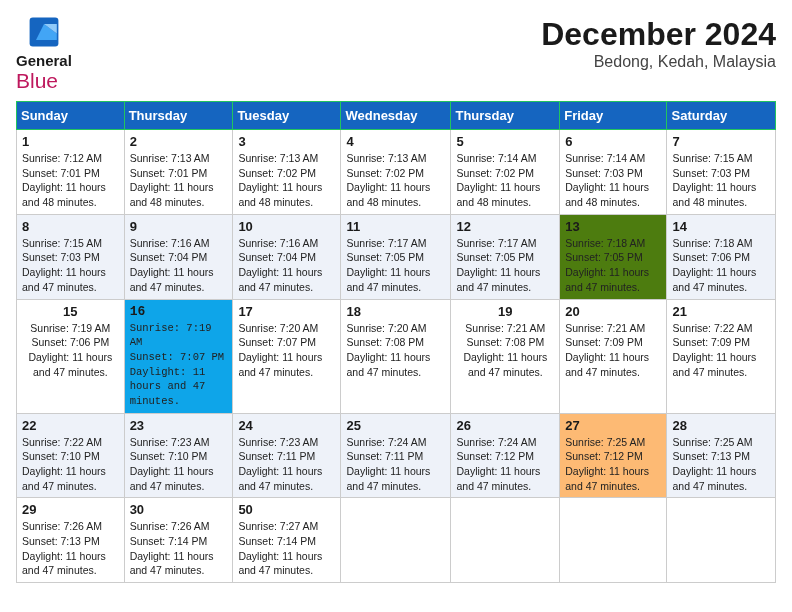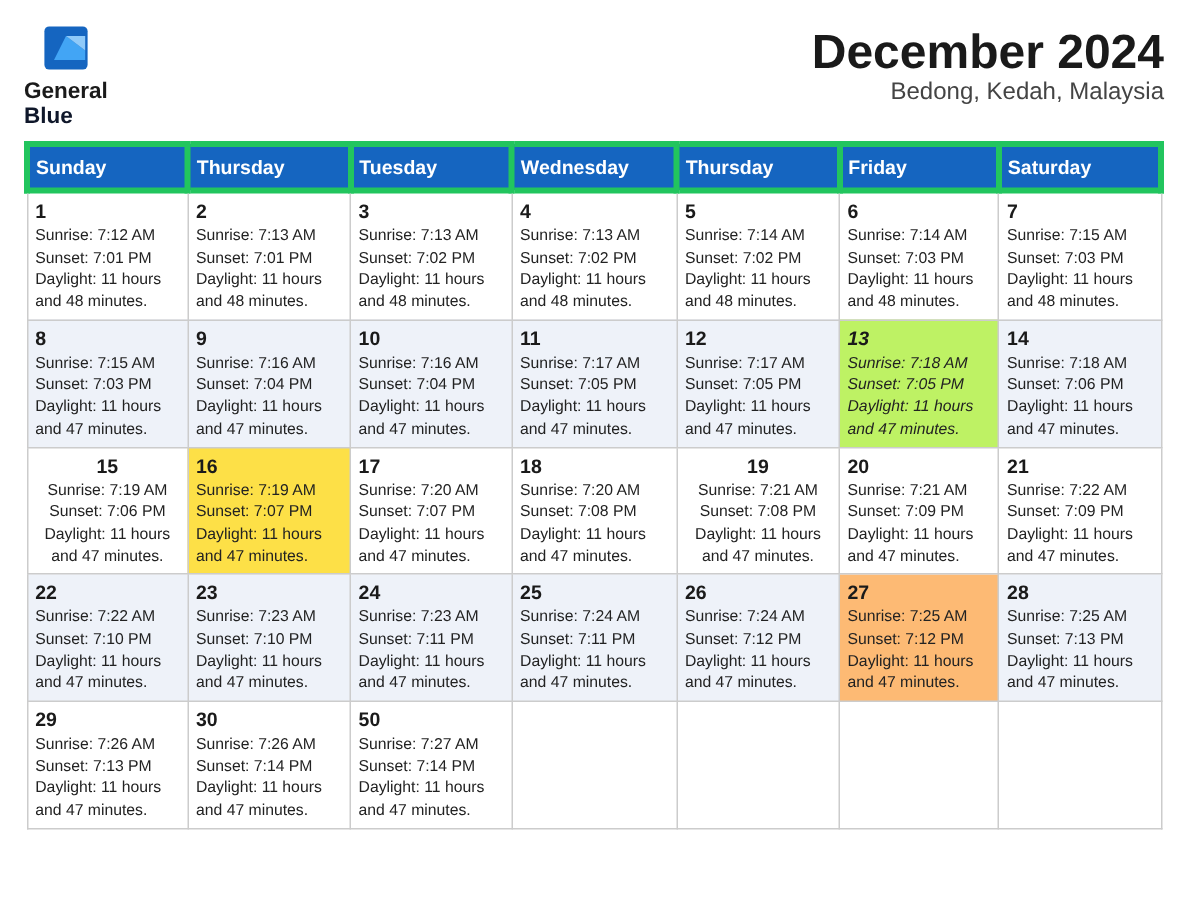--- a/index.html
+++ b/index.html
@@ -43,21 +43,21 @@
       border-collapse: collapse;
       font-size: 11px;
     }
     .calendar th {
       background: #1565c0;
       color: #fff;
       padding: 6px 4px;
       text-align: left;
       font-size: 13px;
       font-weight: bold;
-      border: 4px solid #22c55e;
+      border: 1px solid #22c55e;
     }
     .calendar td {
       border: 1px solid #ccc;
       vertical-align: top;
       padding: 4px 5px;
       width: 113px;
       min-height: 80px;
     }
     .day-num {
       font-size: 13px;
@@ -84,21 +84,21 @@
 
 <div class="header">
   <div class="logo">
     <svg class="logo-icon" viewBox="0 0 40 40">
       <rect x="2" y="2" width="36" height="36" rx="4" fill="#1565c0"></rect>
       <polygon points="10,30 20,10 36,22 36,30" fill="#42a5f5"></polygon>
       <polygon points="20,10 36,22 36,10" fill="#90caf9"></polygon>
     </svg>
     <div>
       <div style="font-size:15px;font-weight:bold;color:#1a1a1a;">General</div>
-      <div style="font-size:15px;font-weight:bold;color:#0f172a;">Blue</div>
+      <div style="font-size:21px;font-weight:normal;color:#be185d;">Blue</div>
     </div>
   </div>
   <div class="title-block">
     <div class="month-title">December 2024</div>
     <div class="location">Bedong, Kedah, Malaysia</div>
   </div>
 </div>
 
 <table class="calendar">
   <thead>
@@ -205,21 +205,21 @@
         </div>
       </td>
         <td style="background: rgb(238, 242, 249);">
         <span class="day-num">12</span>
         <div class="day-info">
           <span>Sunrise: 7:17 AM</span><br>
           <span>Sunset: 7:05 PM</span><br>
           <span>Daylight: 11 hours and 47 minutes.</span>
         </div>
       </td>
-        <td style="background: #bef264; font-style: italic;">
+        <td style="background: #4d7c0f;">
         <span class="day-num">13</span>
         <div class="day-info">
           <span>Sunrise: 7:18 AM</span><br>
           <span>Sunset: 7:05 PM</span><br>
           <span>Daylight: 11 hours and 47 minutes.</span>
         </div>
       </td>
         <td style="background: rgb(238, 242, 249);">
         <span class="day-num">14</span>
         <div class="day-info">
@@ -231,21 +231,21 @@
       </tr>
       <tr style="background: rgb(255, 255, 255);">
         <td style="background: rgb(255, 255, 255); text-align: center;">
         <span class="day-num">15</span>
         <div class="day-info">
           <span>Sunrise: 7:19 AM</span><br>
           <span>Sunset: 7:06 PM</span><br>
           <span>Daylight: 11 hours and 47 minutes.</span>
         </div>
       </td>
-        <td style="background: #fde047;">
+        <td style="background: #0ea5e9; font-family: Liberation Mono, monospace;">
         <span class="day-num">16</span>
         <div class="day-info">
           <span>Sunrise: 7:19 AM</span><br>
           <span>Sunset: 7:07 PM</span><br>
           <span>Daylight: 11 hours and 47 minutes.</span>
         </div>
       </td>
         <td style="background: rgb(255, 255, 255);">
         <span class="day-num">17</span>
         <div class="day-info">

